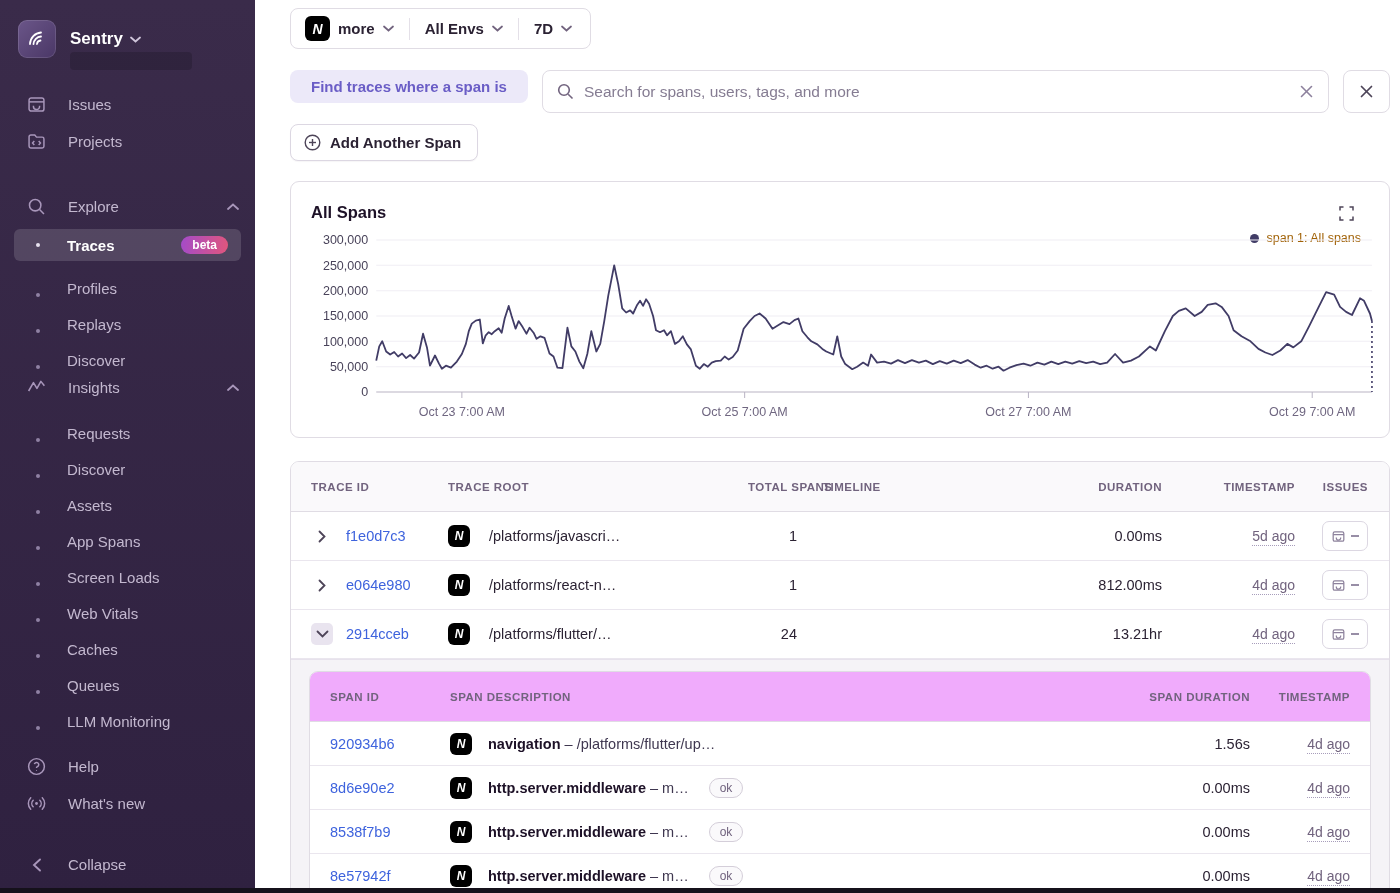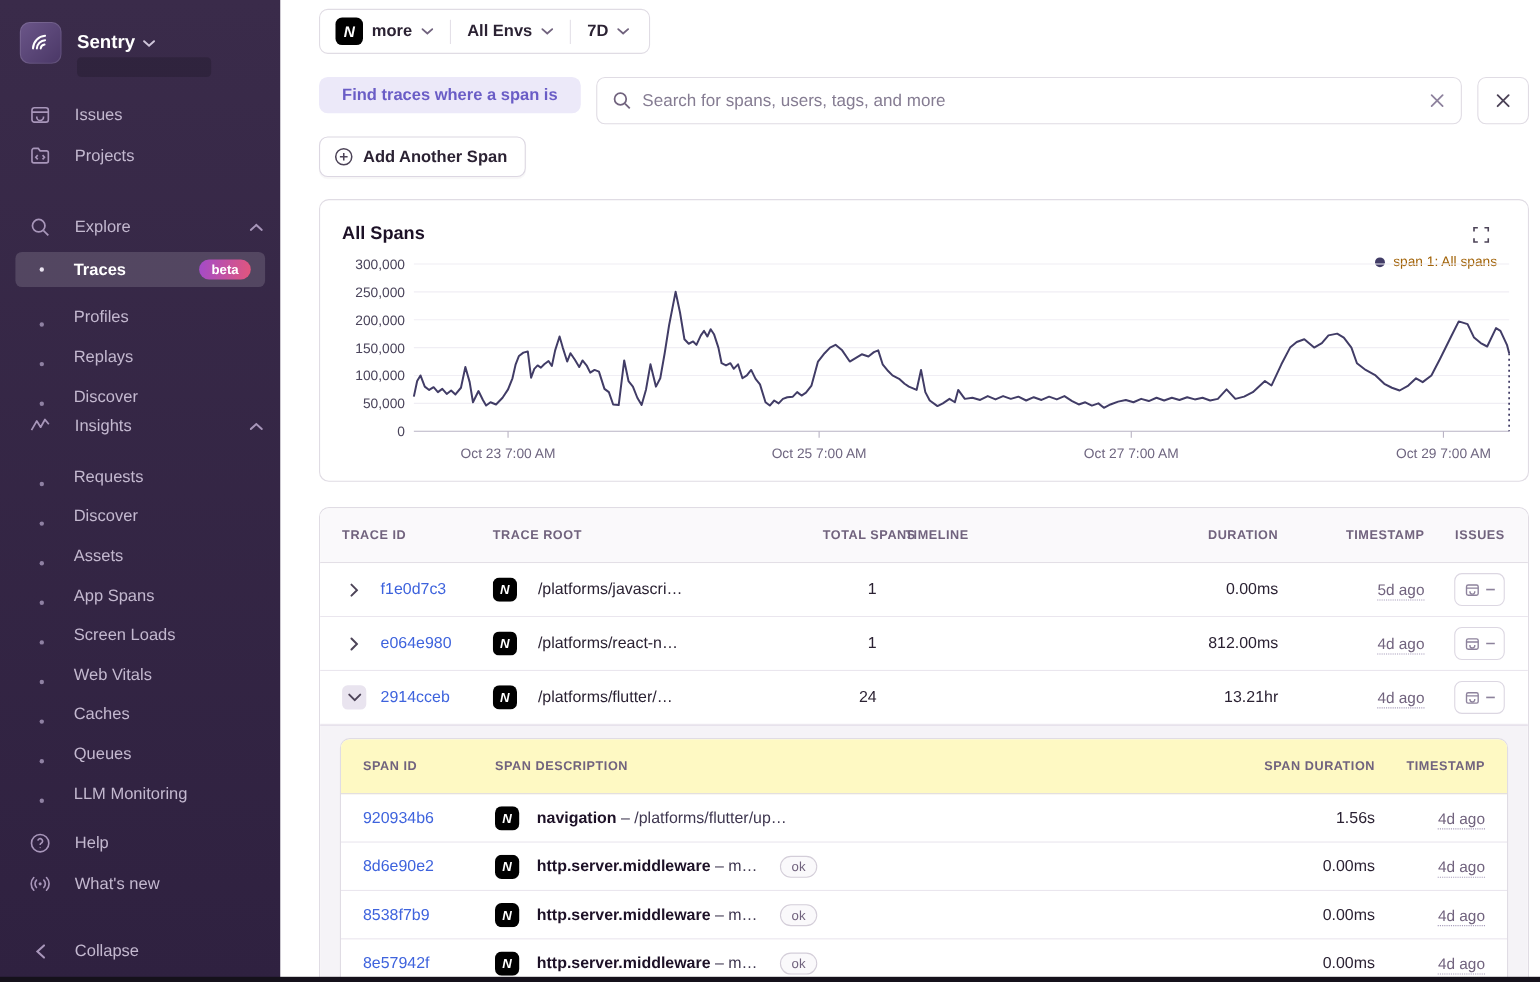--- a/index.html
+++ b/index.html
@@ -91,21 +91,21 @@
   .cell-age { text-align:right; font-size:14px; color:#71637e; }
   .age-u { border-bottom:1px dotted #a79dbb; padding-bottom:1px; cursor:default; }
   .cell-issues { display:flex; justify-content:flex-end; }
   .issues-chip { width:46px; height:30px; border:1px solid #dcd7e2; border-radius:7px; display:flex; align-items:center;
     justify-content:center; gap:5px; color:#8d829c; cursor:pointer; background:#fff; }
 
   
   .expanded { background:#f5f3f7; height:231px; padding:11px 18px 0; overflow:hidden; border-top:1px solid #e7e2ec; }
   .span-card { background:#fff; border:1px solid #e0dce4; border-radius:9px; overflow:hidden; }
   .span-grid { display:grid; grid-template-columns:120px 377px 245px 178px 100px; align-items:center; padding:0 20px; }
-  .s-head { height:50px; background:#fef9c3; border-bottom:1px solid #e0dce4; }
+  .s-head { height:50px; background:#f0abfc; border-bottom:1px solid #e0dce4; }
   .s-row { height:44px; border-bottom:1px solid #eae6ee; }
   .cell-desc { display:flex; align-items:center; gap:16px; overflow:hidden; white-space:nowrap; font-size:14.5px; color:#2b2233; }
   .op { font-weight:bold; color:#1d1127; }
   .desc-rest { color:#3f3750; }
   .ok-badge { border:1px solid #d4ced9; background:#faf9fb; color:#71637e; font-size:12px; border-radius:11px;
     padding:2px 10px; margin-left:4px; }
   .stl-track { width:237px; height:15px; border-radius:3px; background:#e9e7f1; position:relative; }
   .stl-tick { position:absolute; top:0; bottom:0; width:5px; background:#2f2b55; border-radius:1px; }
   .tick-start { left:2px; }
   .tick-end { left:225px; }

